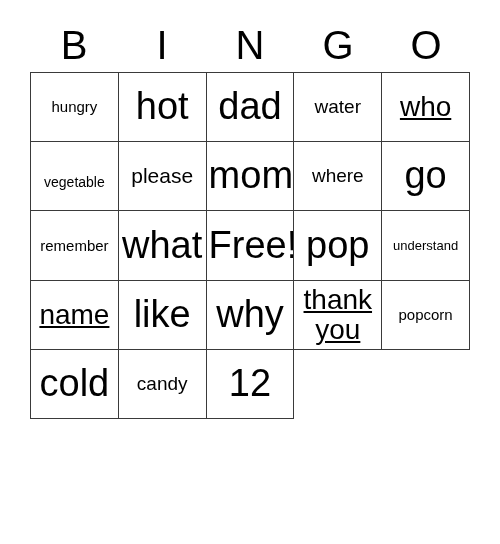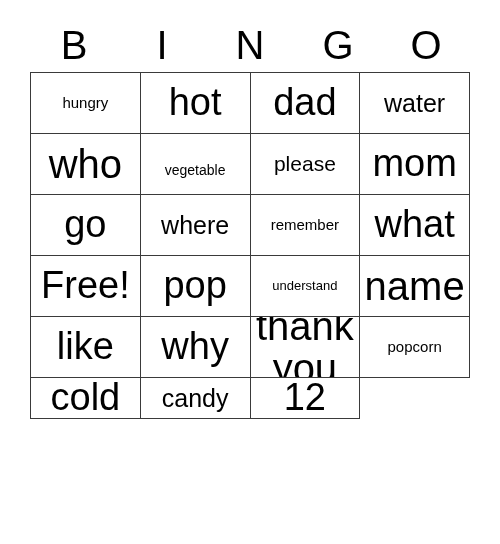--- a/index.html
+++ b/index.html
@@ -44,21 +44,21 @@
   #bingo-grid {
     position: absolute;
     left: 30px;
     top: 72px;
     width: 440px;
     height: 347px;
     border-left: 1.5px solid #3a3a3a;
     border-top: 1.5px solid #3a3a3a;
     box-sizing: border-box;
     display: grid;
-    grid-template-columns: repeat(4, 1fr);
+    grid-template-columns: repeat(5, 1fr);
     grid-template-rows: repeat(5, 1fr);
     background: #ffffff;
   }
   .bingo-cell {
     border-right: 1.5px solid #3a3a3a;
     border-bottom: 1.5px solid #3a3a3a;
     box-sizing: border-box;
     display: flex;
     align-items: center;
     justify-content: center;
@@ -72,22 +72,22 @@
     text-align: center;
     line-height: 1.05;
     white-space: pre-line;
     color: #000000;
   }
   
   .fs-xs   { font-size: 13px; }
   .fs-sm   { font-size: 14px; margin-top: 12px; }
   .fs-smp  { font-size: 15px; }
   .fs-md   { font-size: 21px; }
-  .fs-lg   { font-size: 25px; }
-  .fs-xl   { font-size: 40px; }
+  .fs-lg   { font-size: 19px; }
+  .fs-xl   { font-size: 28px; text-decoration: underline; }
   .fs-xxl  { font-size: 38px; }
   .fs-huge { font-size: 38px; }
 </style>
 </head>
 <body>
 
 <div id="bingo-card">
 
   <div id="bingo-header">
     <div class="header-letter">B</div>
@@ -116,24 +116,24 @@
       <div class="bingo-cell">
         <span class="cell-text fs-sm">vegetable</span>
       </div>
       <div class="bingo-cell">
         <span class="cell-text fs-md">please</span>
       </div>
       <div class="bingo-cell">
         <span class="cell-text fs-xxl">mom</span>
       </div>
       <div class="bingo-cell">
-        <span class="cell-text fs-huge">go</span>
+        <span class="cell-text fs-lg">where</span>
       </div>
       <div class="bingo-cell">
-        <span class="cell-text fs-lg">where</span>
+        <span class="cell-text fs-huge">go</span>
       </div>
       <div class="bingo-cell">
         <span class="cell-text fs-smp">remember</span>
       </div>
       <div class="bingo-cell">
         <span class="cell-text fs-xxl">what</span>
       </div>
       <div class="bingo-cell">
         <span class="cell-text fs-xxl">Free!</span>
       </div>

